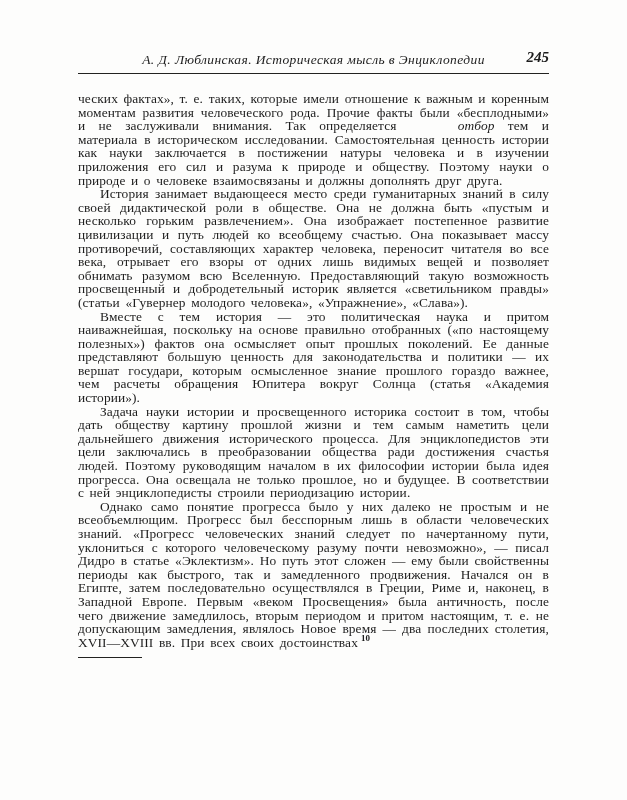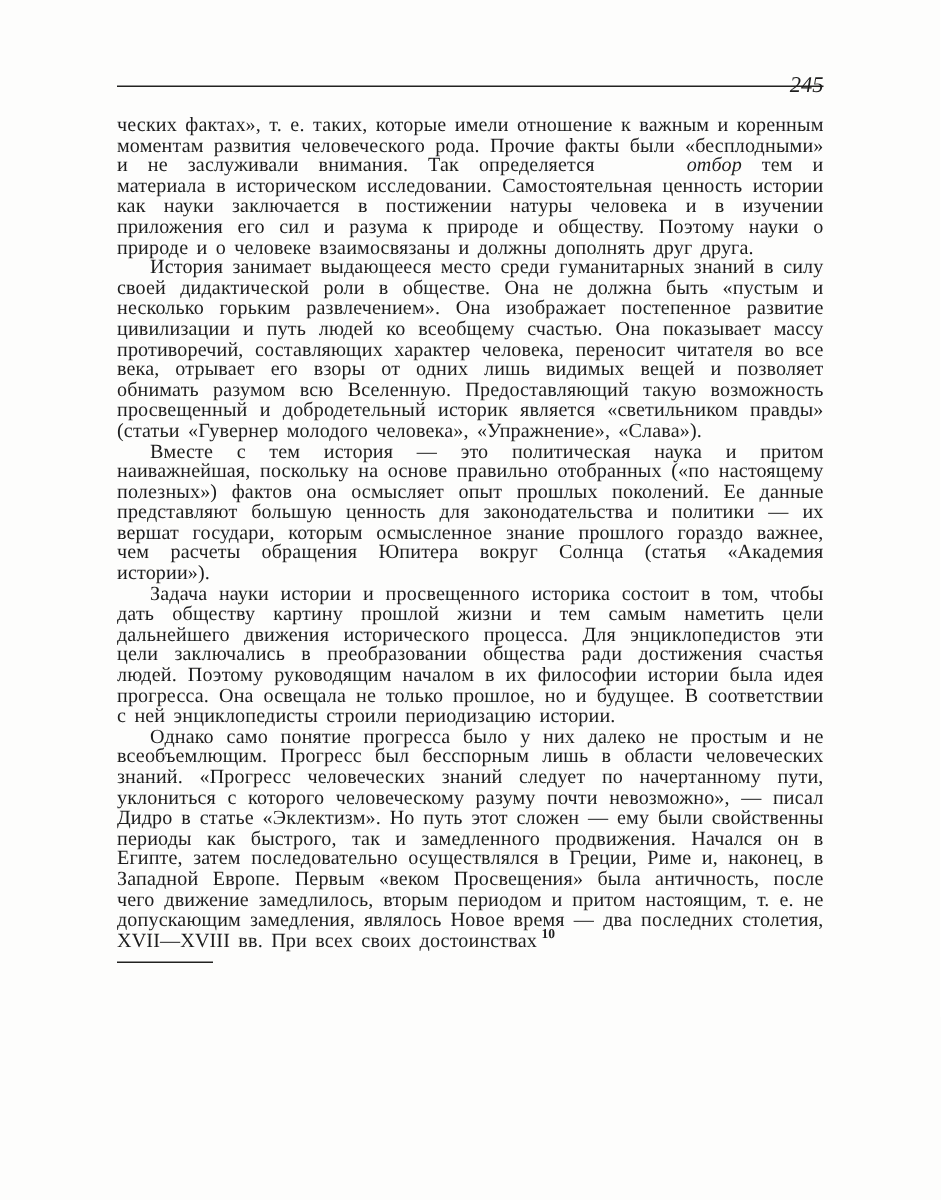--- a/index.html
+++ b/index.html
@@ -30,21 +30,21 @@
     line-height: 16px;
     white-space: nowrap;
   }
   .running-title {
     letter-spacing: 0.4px;
   }
   .page-number {
     position: absolute;
     right: 0;
     top: -3px;
-    font-weight: normal;
+    font-weight: bold;
     font-style: italic;
     font-size: 15px;
   }
   .header-rule {
     border: none;
     border-top: 1.8px solid #222220;
     margin-top: 5px;
   }
   .body-text {
     margin-top: 18px;
@@ -92,20 +92,21 @@
     line-height: 0;
   }
 </style>
 </head>
 <body>
 
 <div class="page">
   <div class="content-column">
 
     <div class="running-header">
+      <span class="running-title">А. Д. Люблинская. Историческая мысль в Энциклопедии</span>
       <span class="page-number">245</span>
     </div>
 
     <div class="header-rule"></div>
 
     <div class="body-text">
       <p class="no-indent"><span>ческих фактах», т. е. таких, которые имели отношение к важным и коренным моментам развития человеческого рода. Прочие факты были «бесплодными» и не заслуживали внимания. Так определяется </span><em class="term">отбор</em><span> тем и материала в историческом исследовании. Самостоятельная ценность истории как науки заключается в постижении натуры человека и в изучении приложения его сил и разума к природе и обществу. Поэтому науки о природе и о человеке взаимосвязаны и должны дополнять друг друга.</span></p>
 
       <p>История занимает выдающееся место среди гуманитарных знаний в силу своей дидактической роли в обществе. Она не должна быть «пустым и несколько горьким развлечением». Она изображает постепенное развитие цивилизации и путь людей ко всеобщему счастью. Она показывает массу противоречий, составляющих характер человека, переносит читателя во все века, отрывает его взоры от одних лишь видимых вещей и позволяет обнимать разумом всю Вселенную. Предоставляющий такую возможность просвещенный и добродетельный историк является «светильником правды» (статьи «Гувернер молодого человека», «Упражнение», «Слава»).</p>
 

